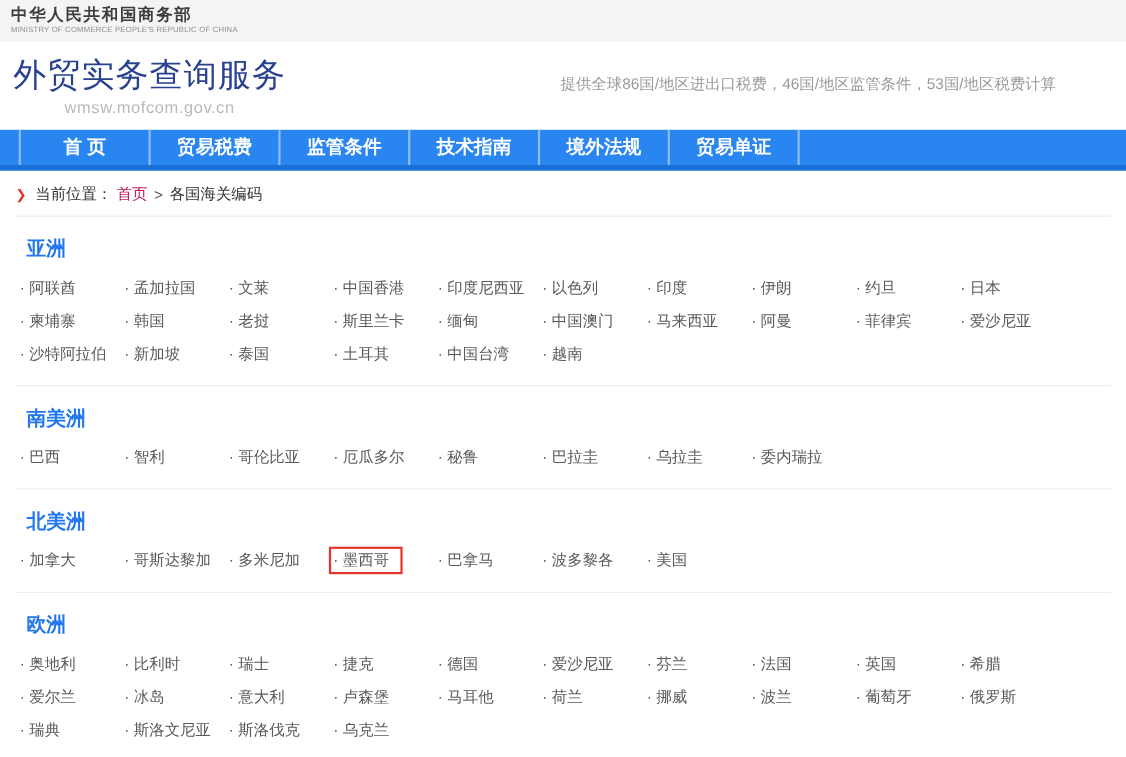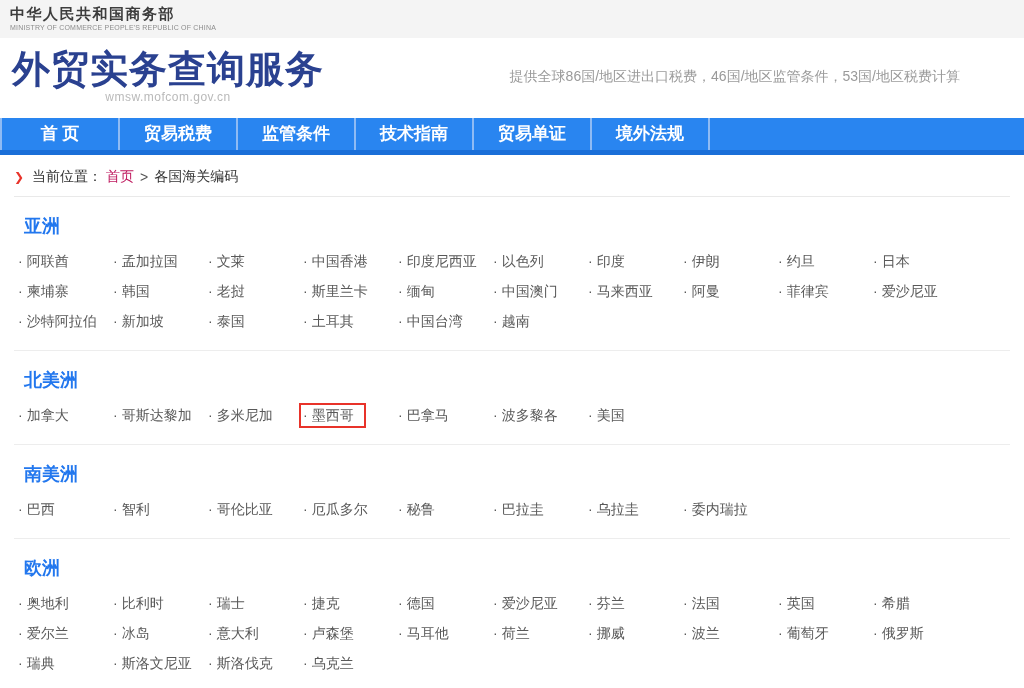--- a/index.html
+++ b/index.html
@@ -16,31 +16,31 @@
   .ministry-bar {
     height:38px; background:#f4f4f4; padding:5px 0 0 10px;
   }
   .ministry-cn { font-size:15px; font-weight:600; color:#3d3d3d; letter-spacing:1.5px; line-height:18px; }
   .ministry-en { font-size:7px; color:#8d8d8d; letter-spacing:.2px; line-height:9px; }
 
   
   .site-header { height:80px; display:flex; justify-content:space-between; align-items:flex-start; }
   .brand { margin:12px 0 0 12px; display:inline-block; }
   .site-title {
-    font-size:38px; font-weight:700; letter-spacing:1px;
+    font-size:30px; font-weight:400; letter-spacing:1px;
     color:var(--title-navy,#2a4190); line-height:38px;
   }
-  .site-url { text-align:center; font-size:12px; color:#b9b9b9; letter-spacing:.5px; margin-top:2px; }
+  .site-url { text-align:center; font-size:15px; color:#b9b9b9; letter-spacing:.5px; margin-top:2px; }
   .tagline { margin:30px 64px 0 0; font-size:14px; color:#9a9a9a; }
 
   
   .navbar {
     height:37px; background:var(--nav-blue,#2985f0);
     border-bottom:5px solid var(--nav-underline,#1a6fd8);
-    display:flex; 
+    display:flex; padding-left:17px;
   }
   .nav-items { display:flex; }
   .nav-item {
     width:118px; border-left:2px solid var(--nav-divider,#8fbbf4);
     color:#fff; font-size:17px; font-weight:bold;
     text-align:center; line-height:32px; white-space:nowrap;
   }
   .nav-filler { flex:1; border-left:2px solid var(--nav-divider,#8fbbf4); }
 
   
@@ -90,23 +90,23 @@
 
       <a class="nav-item" data-interactable="true">首 页</a>
 
       <a class="nav-item" data-interactable="true">贸易税费</a>
 
       <a class="nav-item" data-interactable="true">监管条件</a>
 
       <a class="nav-item" data-interactable="true">技术指南</a>
 
 
+      <a class="nav-item" data-interactable="true">境外法规</a>
+
       <a class="nav-item" data-interactable="true">贸易单证</a>
-
-      <a class="nav-item" data-interactable="true">境外法规</a>
 
     </div>
   <div class="nav-filler" data-interactable="false"></div>
 </nav>
 
 <div class="breadcrumb" data-interactable="false">
   <span class="crumb-arrow" data-interactable="false">❯</span>
   <span class="crumb-label" data-interactable="false">当前位置：</span>
   <a class="crumb-home" data-interactable="true">首页</a>
   <span class="crumb-sep" data-interactable="false">&gt;</span>
@@ -221,20 +221,58 @@
               <a class="country" data-interactable="true"><span class="bullet" data-interactable="false">·</span><span class="country-label" data-interactable="false">中国台湾</span></a>
             </div>
 
             <div class="country-cell" data-interactable="false">
               <a class="country" data-interactable="true"><span class="bullet" data-interactable="false">·</span><span class="country-label" data-interactable="false">越南</span></a>
             </div>
           </div>
       </section>
 
       <section class="continent" data-interactable="false">
+        <h2 class="continent-title" data-interactable="false">南美洲</h2>
+        <div class="country-grid" data-interactable="false">
+
+            <div class="country-cell" data-interactable="false">
+              <a class="country" data-interactable="true"><span class="bullet" data-interactable="false">·</span><span class="country-label" data-interactable="false">巴西</span></a>
+            </div>
+
+            <div class="country-cell" data-interactable="false">
+              <a class="country" data-interactable="true"><span class="bullet" data-interactable="false">·</span><span class="country-label" data-interactable="false">智利</span></a>
+            </div>
+
+            <div class="country-cell" data-interactable="false">
+              <a class="country" data-interactable="true"><span class="bullet" data-interactable="false">·</span><span class="country-label" data-interactable="false">哥伦比亚</span></a>
+            </div>
+
+            <div class="country-cell" data-interactable="false">
+              <a class="country" data-interactable="true"><span class="bullet" data-interactable="false">·</span><span class="country-label" data-interactable="false">厄瓜多尔</span></a>
+            </div>
+
+            <div class="country-cell" data-interactable="false">
+              <a class="country" data-interactable="true"><span class="bullet" data-interactable="false">·</span><span class="country-label" data-interactable="false">秘鲁</span></a>
+            </div>
+
+            <div class="country-cell" data-interactable="false">
+              <a class="country" data-interactable="true"><span class="bullet" data-interactable="false">·</span><span class="country-label" data-interactable="false">巴拉圭</span></a>
+            </div>
+
+            <div class="country-cell" data-interactable="false">
+              <a class="country" data-interactable="true"><span class="bullet" data-interactable="false">·</span><span class="country-label" data-interactable="false">乌拉圭</span></a>
+            </div>
+
+            <div class="country-cell" data-interactable="false">
+              <a class="country" data-interactable="true"><span class="bullet" data-interactable="false">·</span><span class="country-label" data-interactable="false">委内瑞拉</span></a>
+            </div>
+          </div>
+      </section>
+
+      <section class="continent" data-interactable="false">
         <h2 class="continent-title" data-interactable="false">北美洲</h2>
         <div class="country-grid" data-interactable="false">
 
             <div class="country-cell" data-interactable="false">
               <a class="country" data-interactable="true"><span class="bullet" data-interactable="false">·</span><span class="country-label" data-interactable="false">加拿大</span></a>
             </div>
 
             <div class="country-cell" data-interactable="false">
               <a class="country" data-interactable="true"><span class="bullet" data-interactable="false">·</span><span class="country-label" data-interactable="false">哥斯达黎加</span></a>
             </div>
@@ -250,58 +288,20 @@
             <div class="country-cell" data-interactable="false">
               <a class="country" data-interactable="true"><span class="bullet" data-interactable="false">·</span><span class="country-label" data-interactable="false">巴拿马</span></a>
             </div>
 
             <div class="country-cell" data-interactable="false">
               <a class="country" data-interactable="true"><span class="bullet" data-interactable="false">·</span><span class="country-label" data-interactable="false">波多黎各</span></a>
             </div>
 
             <div class="country-cell" data-interactable="false">
               <a class="country" data-interactable="true"><span class="bullet" data-interactable="false">·</span><span class="country-label" data-interactable="false">美国</span></a>
-            </div>
-          </div>
-      </section>
-
-      <section class="continent" data-interactable="false">
-        <h2 class="continent-title" data-interactable="false">南美洲</h2>
-        <div class="country-grid" data-interactable="false">
-
-            <div class="country-cell" data-interactable="false">
-              <a class="country" data-interactable="true"><span class="bullet" data-interactable="false">·</span><span class="country-label" data-interactable="false">巴西</span></a>
-            </div>
-
-            <div class="country-cell" data-interactable="false">
-              <a class="country" data-interactable="true"><span class="bullet" data-interactable="false">·</span><span class="country-label" data-interactable="false">智利</span></a>
-            </div>
-
-            <div class="country-cell" data-interactable="false">
-              <a class="country" data-interactable="true"><span class="bullet" data-interactable="false">·</span><span class="country-label" data-interactable="false">哥伦比亚</span></a>
-            </div>
-
-            <div class="country-cell" data-interactable="false">
-              <a class="country" data-interactable="true"><span class="bullet" data-interactable="false">·</span><span class="country-label" data-interactable="false">厄瓜多尔</span></a>
-            </div>
-
-            <div class="country-cell" data-interactable="false">
-              <a class="country" data-interactable="true"><span class="bullet" data-interactable="false">·</span><span class="country-label" data-interactable="false">秘鲁</span></a>
-            </div>
-
-            <div class="country-cell" data-interactable="false">
-              <a class="country" data-interactable="true"><span class="bullet" data-interactable="false">·</span><span class="country-label" data-interactable="false">巴拉圭</span></a>
-            </div>
-
-            <div class="country-cell" data-interactable="false">
-              <a class="country" data-interactable="true"><span class="bullet" data-interactable="false">·</span><span class="country-label" data-interactable="false">乌拉圭</span></a>
-            </div>
-
-            <div class="country-cell" data-interactable="false">
-              <a class="country" data-interactable="true"><span class="bullet" data-interactable="false">·</span><span class="country-label" data-interactable="false">委内瑞拉</span></a>
             </div>
           </div>
       </section>
 
       <section class="continent" data-interactable="false">
         <h2 class="continent-title" data-interactable="false">欧洲</h2>
         <div class="country-grid" data-interactable="false">
 
             <div class="country-cell" data-interactable="false">
               <a class="country" data-interactable="true"><span class="bullet" data-interactable="false">·</span><span class="country-label" data-interactable="false">奥地利</span></a>

